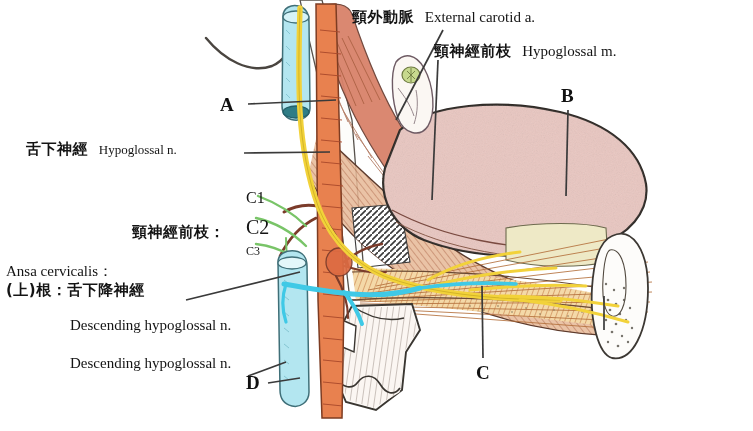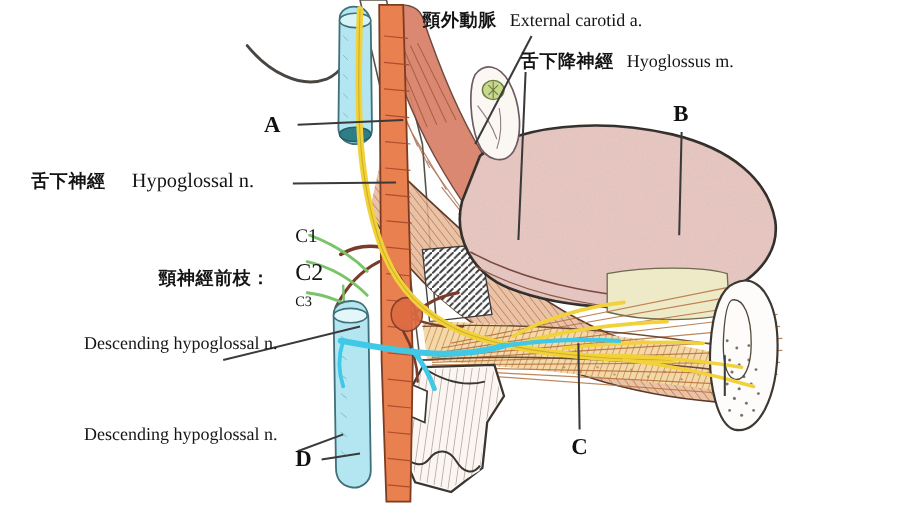--- a/index.html
+++ b/index.html
@@ -314,35 +314,37 @@
       <line x1="248" y1="376" x2="286" y2="362"></line>
     </g>
   </svg>
 
   <div class="lbl" style="left:352px; top:8px; font-size:15px;">
     <span class="cjk">頸外動脈</span>
     <span class="lat" style="font-size:15px; margin-left:7px;">External carotid a.</span>
   </div>
 
   <div class="lbl" style="left:434px; top:42px; font-size:15px;">
-    <span class="cjk">舌下降神經</span>
-    <span class="lat" style="font-size:15px; margin-left:7px;">Hyoglossus m.</span>
+    <span class="cjk">頸神經前枝</span>
+    <span class="lat" style="font-size:15px; margin-left:7px;">Hypoglossal m.</span>
   </div>
 
   <div class="lbl" style="left:26px; top:140px; font-size:15px;">
     <span class="cjk">舌下神經</span>
-    <span class="lat" style="font-size:17px; margin-left:18px;">Hypoglossal n.</span>
+    <span class="lat" style="font-size:13px; margin-left:7px;">Hypoglossal n.</span>
   </div>
 
   <div class="lbl cjk" style="left:132px; top:190px; font-size:15px;margin-top:33px;">頸神經前枝：</div>
   <div class="lbl lat" style="left:246px; top:188px; font-size:16px;">C1</div>
   <div class="lbl lat" style="left:246px; top:215px; font-size:20px;">C2</div>
   <div class="lbl lat" style="left:246px; top:244px; font-size:12px;">C3</div>
 
   <div class="lbl" style="left:6px; top:262px; font-size:14px;">
+    <span class="lat blockline" style="font-size:15px;">Ansa cervicalis：</span>
+    <span class="cjk blockline" style="font-size:15px;">(上)根：舌下降神經</span>
     <span class="lat blockline indent" style="font-size:15px;">Descending hypoglossal n.</span>
   </div>
 
   <div class="lbl" style="left:6px; top:338px; font-size:14px;">
     <span class="lat blockline indent" style="font-size:15px;">Descending hypoglossal n.</span>
   </div>
 
 
   <div class="marker" style="left:220px; top:94px;">A</div>
   <div class="marker" style="left:561px; top:85px;">B</div>

